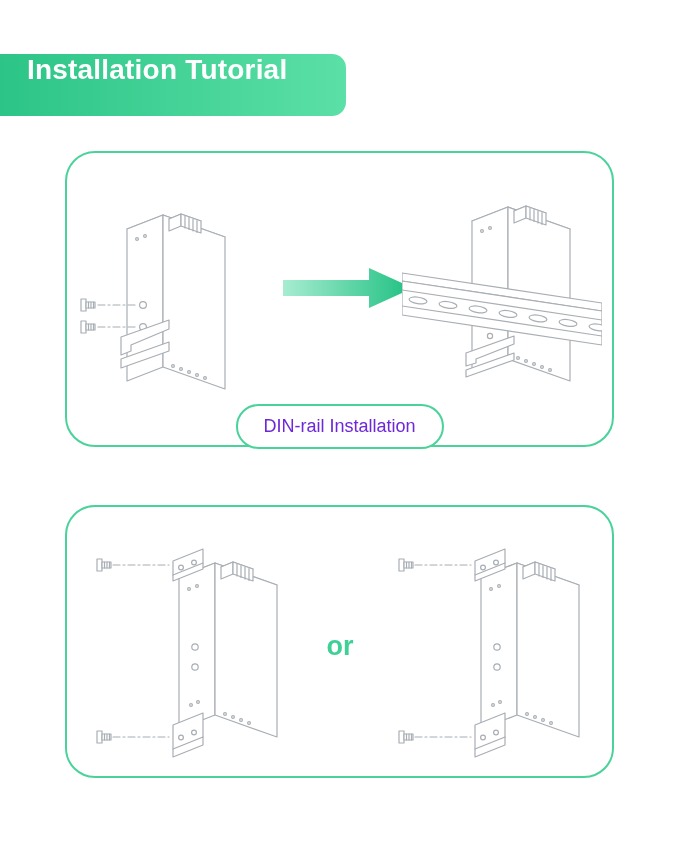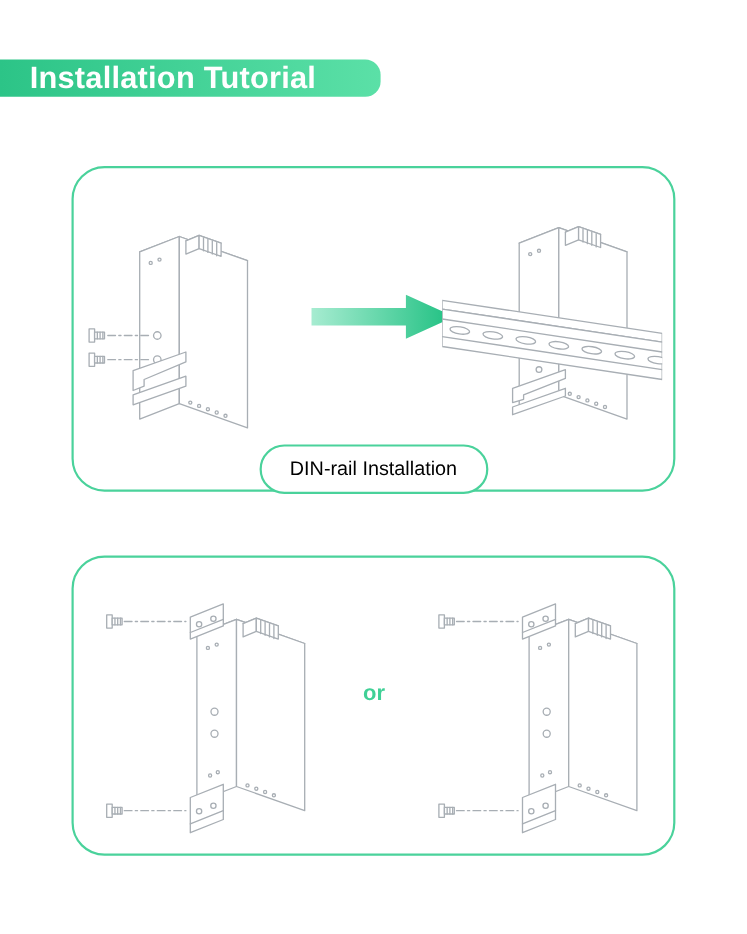--- a/index.html
+++ b/index.html
@@ -1,41 +1,41 @@
 <!DOCTYPE html>
 <html><head>
 <meta charset="utf-8">
 <style>
   html,body{margin:0;padding:0;background:#fff;}
   .page{position:relative;width:679px;height:849px;background:#ffffff;overflow:hidden;
         font-family:"Liberation Sans",sans-serif;}
   
-  .banner{position:absolute;left:0;top:54px;width:346px;height:34px;
+  .banner{position:absolute;left:0;top:54px;width:346px;height:62px;
           background:linear-gradient(90deg,#2cc487 0%,#5be0a7 100%);
-          border-radius:0 14px 14px 0;display:flex;align-items:center;
+          border-radius:0 14px 14px 0;display:flex;align-items:flex-start;
           padding-left:27px;box-sizing:border-box;}
   .banner h1{margin:0;font-size:28px;font-weight:800;color:#ffffff;letter-spacing:.2px;}
   
   .panel{position:absolute;left:65px;width:549px;border:2px solid #4ad29b;
          border-radius:30px;box-sizing:border-box;background:#fff;}
   .panel-din{top:151px;height:296px;}
   .panel-wall{top:505px;height:273px;}
   .pill{position:absolute;left:50%;transform:translateX(-50%);
         background:#fff;border:2px solid #4ad29b;border-radius:999px;
-        padding:10px 26px;font-size:18px;color:#000000;white-space:nowrap;z-index:3;}
+        padding:10px 26px;font-size:18px;color:#6d28d9;white-space:nowrap;z-index:3;}
   .pill-din{bottom:-4px;}
   .pill-wall{bottom:-24px;}
   .illus{position:absolute;}
   .din-left{left:8px;top:36px;width:180px;height:222px;}
   .arrow{left:216px;top:112px;width:132px;height:46px;}
   .din-right{left:335px;top:34px;width:200px;height:222px;}
   .wall-left{left:26px;top:30px;width:210px;height:222px;}
   .wall-right{left:328px;top:30px;width:210px;height:222px;}
-  .or-text{position:absolute;left:273px;top:112px;transform:translateX(-50%);
-           color:#3fd096;font-size:20px;font-weight:600;}
+  .or-text{position:absolute;left:273px;top:124px;transform:translateX(-50%);
+           color:#3fd096;font-size:27px;font-weight:600;}
   .hidden-defs{position:absolute;width:0;height:0;}
 </style>
 </head>
 <body>
 
 <div class="page">
 
   <div class="banner">
     <h1>Installation Tutorial</h1>
   </div>

